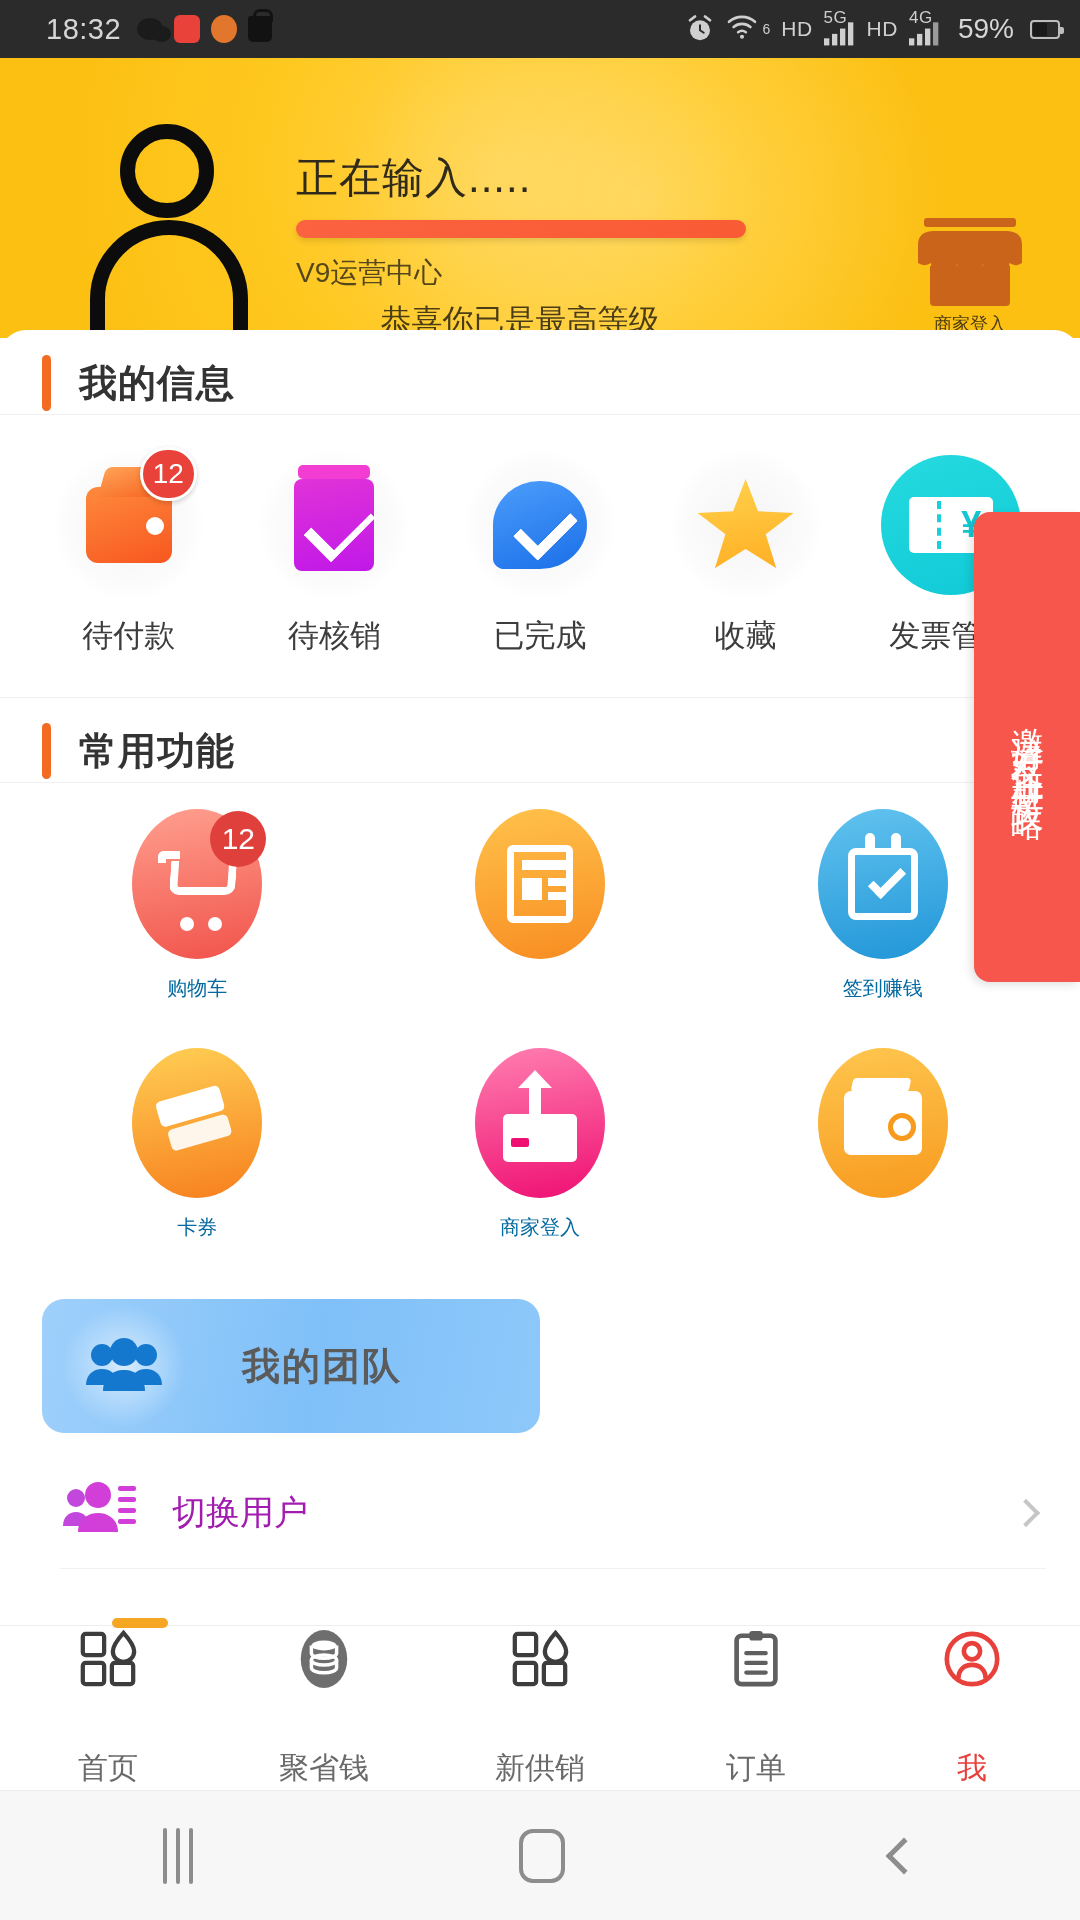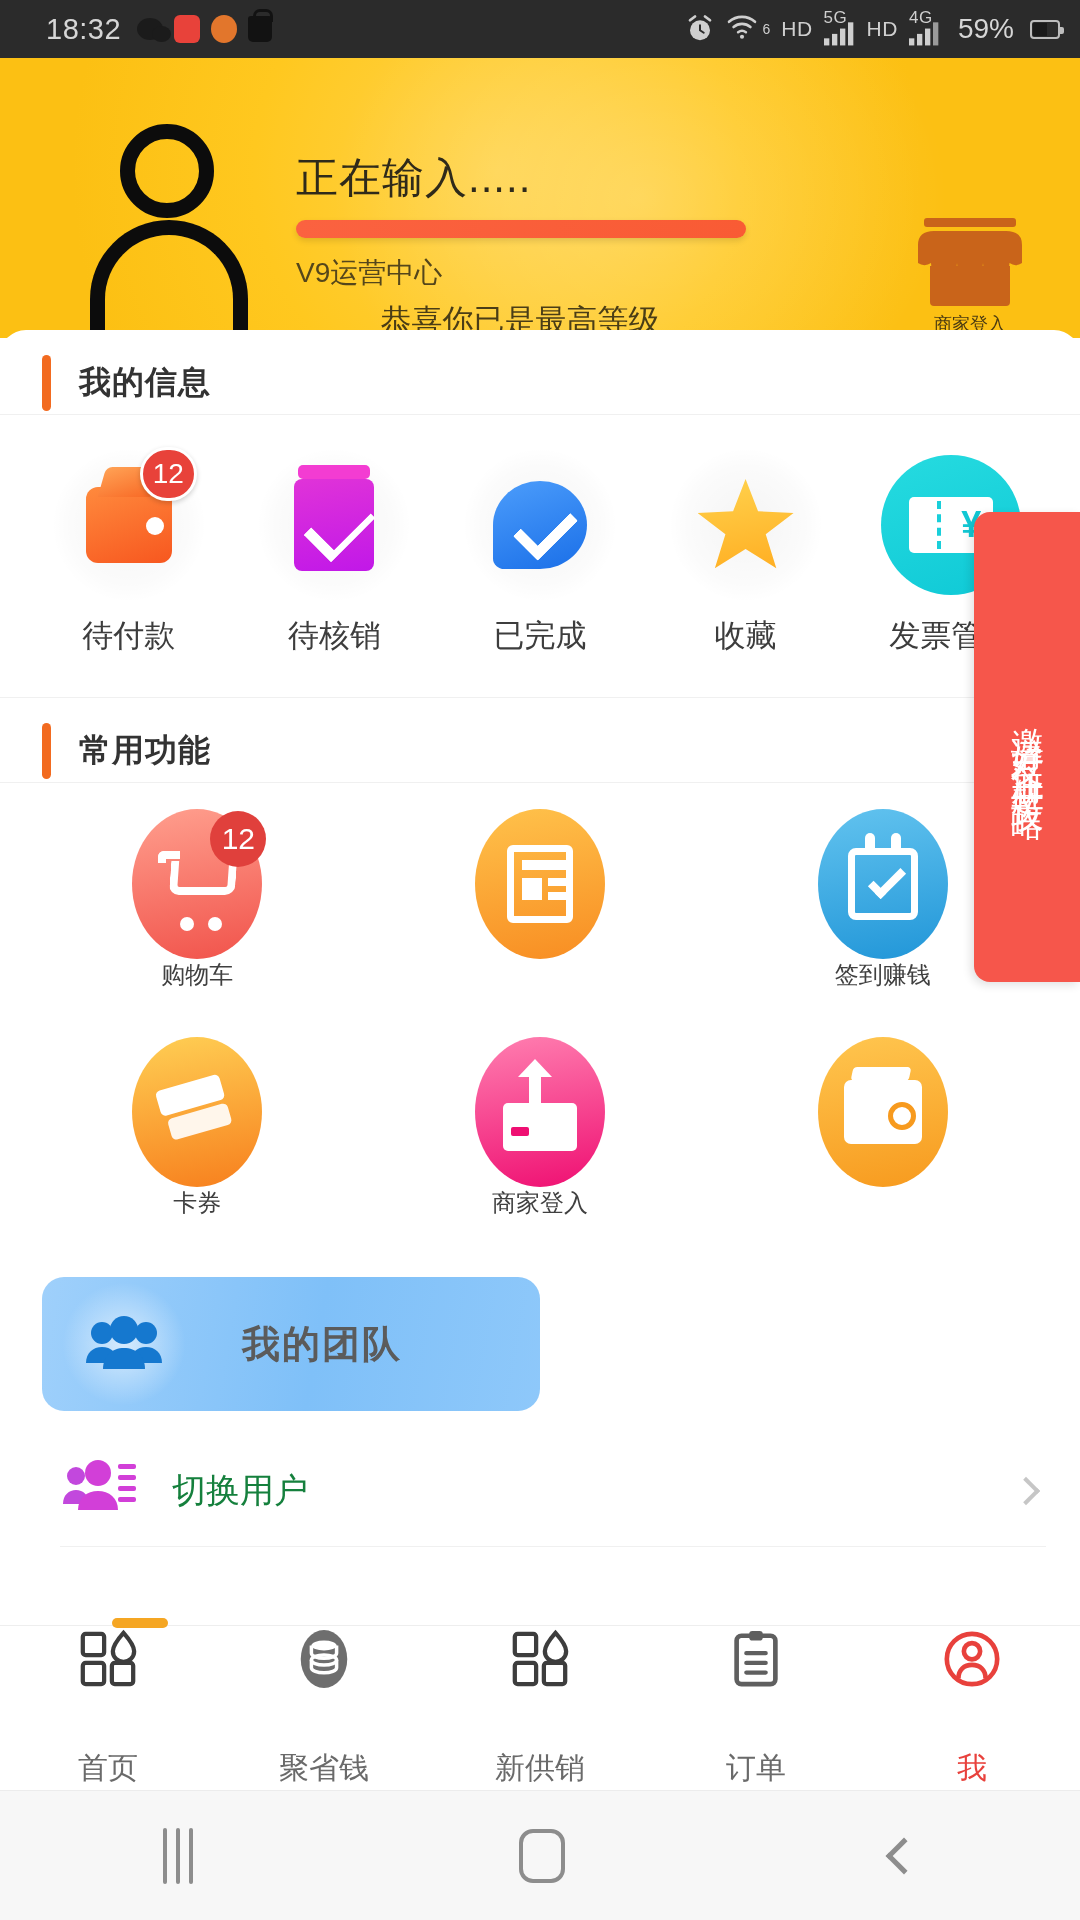--- a/index.html
+++ b/index.html
@@ -73,21 +73,21 @@
   .shop-base{ position:absolute; left:12px; top:48px; width:80px; height:40px; background:#c9641a; border-radius:0 0 4px 4px;}
   .shop-label{ font-size:18px; color:#4a3a12; margin-top:14px; }
 
   
   .sheet {
     position:absolute; top:330px; left:0; width:1080px; height:1345px;
     background:#fff; border-radius:26px 26px 0 0;
   }
   .sec-title{ display:flex; align-items:center; height:62px; margin-top:22px; }
   .sec-bar{ width:9px; height:56px; background:#f26b20; border-radius:5px; margin-left:42px; }
-  .sec-text{ font-size:32px; font-weight:bold; color:#333; margin-left:28px; letter-spacing:1px;}
+  .sec-text{ font-size:38px; font-weight:bold; color:#333; margin-left:28px; letter-spacing:1px;}
 
   .divider{ height:1px; background:#f0f0f0; margin:0 0; }
 
   
   .grid5{ display:flex; padding:34px 26px 40px; }
   .cell5{ flex:1; text-align:center; }
   .halo{
     width:152px; height:152px; margin:0 auto; border-radius:50%;
     background:radial-gradient(circle, rgba(0,0,0,.045) 0%, rgba(0,0,0,.015) 55%, rgba(0,0,0,0) 72%);
     display:flex; align-items:center; justify-content:center; position:relative;
@@ -134,21 +134,21 @@
   .grid3{ display:flex; flex-wrap:wrap; padding:26px 26px 0; }
   .cell3{ width:33.333%; text-align:center; margin-bottom:46px; }
   .blob{ width:130px; height:150px; margin:0 auto; border-radius:50%;
     display:flex; align-items:center; justify-content:center; position:relative; }
   .blob-red{ background:linear-gradient(170deg,#ff9f8e,#f1534b); }
   .blob-orange{ background:linear-gradient(170deg,#ffc24b,#f88d22); }
   .blob-blue{ background:linear-gradient(170deg,#62c3ef,#2196d8); }
   .blob-orange2{ background:linear-gradient(170deg,#ffcf54,#f77f1d); }
   .blob-pink{ background:linear-gradient(170deg,#ff7fb0,#ef0f72); }
   .blob-amber{ background:linear-gradient(170deg,#ffc64f,#f79a1e); }
-  .cell3-label{ font-size:24px; color:#404040; }
+  .cell3-label{ font-size:20px; color:#0369a1; margin-top:16px; }
   .badge3{ position:absolute; top:2px; right:-4px; min-width:56px; height:56px;
     background:#e0403c; color:#fff; border-radius:28px; font-size:30px;
     display:flex;align-items:center;justify-content:center;padding:0 10px; }
 
   .g-cart{ width:78px;height:66px; position:relative; }
   .g-cart-body{ position:absolute;left:12px;top:10px;width:66px;height:34px;
     border:8px solid #fff;border-top:none;border-radius:0 0 10px 10px; transform:skewX(-4deg);}
   .g-cart-handle{ position:absolute;left:0;top:0;width:22px;height:12px;
     border-left:8px solid #fff;border-top:8px solid #fff;border-radius:6px 0 0 0;}
   .g-cart-w1{ position:absolute;left:22px;bottom:-14px;width:14px;height:14px;background:#fff;border-radius:50%;}
@@ -184,21 +184,21 @@
   }
   .team-halo{ width:124px;height:124px;margin-left:20px;border-radius:50%;
     background:radial-gradient(circle, rgba(255,255,255,.62), rgba(255,255,255,0) 70%);
     display:flex;align-items:center;justify-content:center; }
   .team-label{ font-size:38px; font-weight:bold; color:#5b5b5b; margin-left:56px; letter-spacing:2px; }
 
   
   .rowitem{ display:flex; align-items:center; height:112px; margin:24px 34px 0 60px;
     border-bottom:1px solid #f0f0f0; position:relative; }
   .ru-icon{ width:78px;height:66px; position:relative; }
-  .ru-label{ font-size:34px; color:#15803d; margin-left:34px; }
+  .ru-label{ font-size:34px; color:#a21caf; margin-left:34px; }
   .chev{ position:absolute; right:10px; width:20px; height:20px;
     border-top:4px solid #c6c6c6; border-right:4px solid #c6c6c6; transform:rotate(45deg); }
 
   
   .sidetab{
     position:absolute; right:0; top:512px; width:106px; height:470px;
     background:#f6564b; border-radius:16px 0 0 16px; color:#fff;
     display:flex; align-items:center; justify-content:center;
     box-shadow:-3px 3px 10px rgba(0,0,0,.12); z-index:20;
   }

